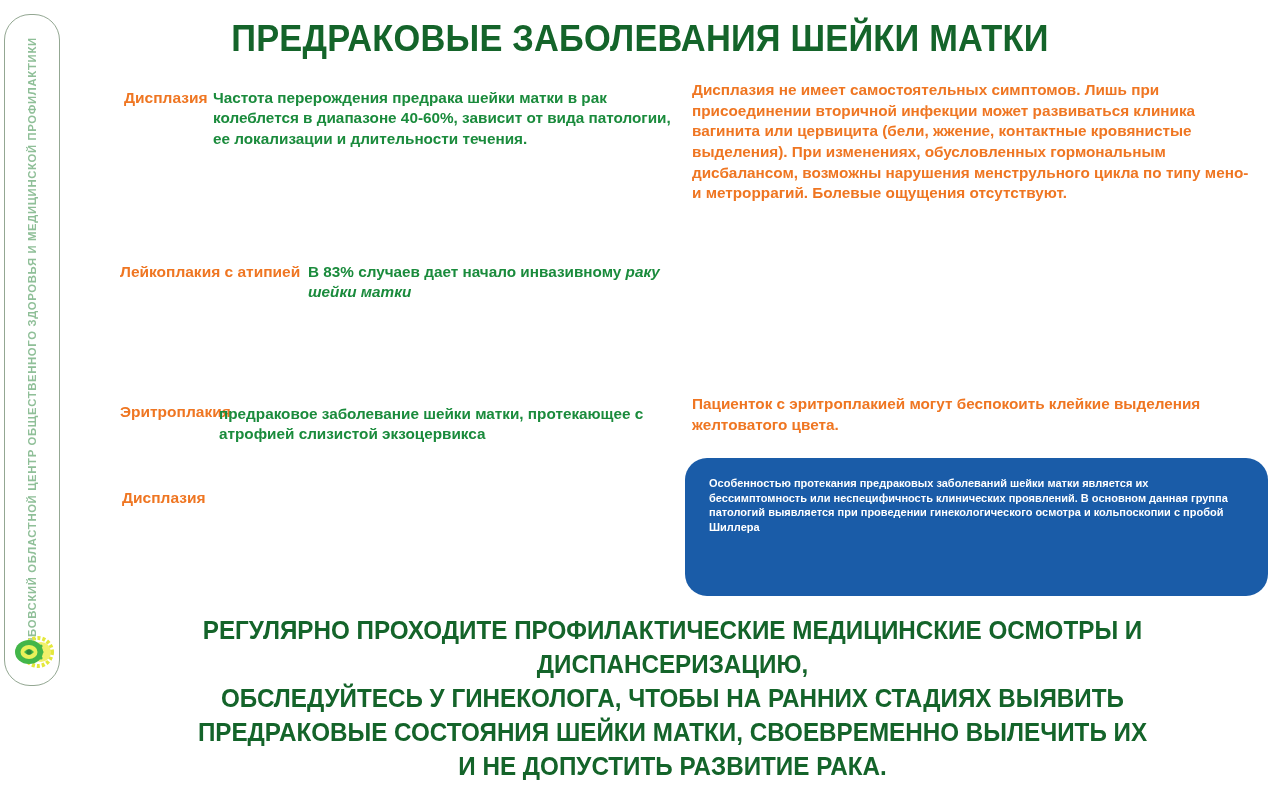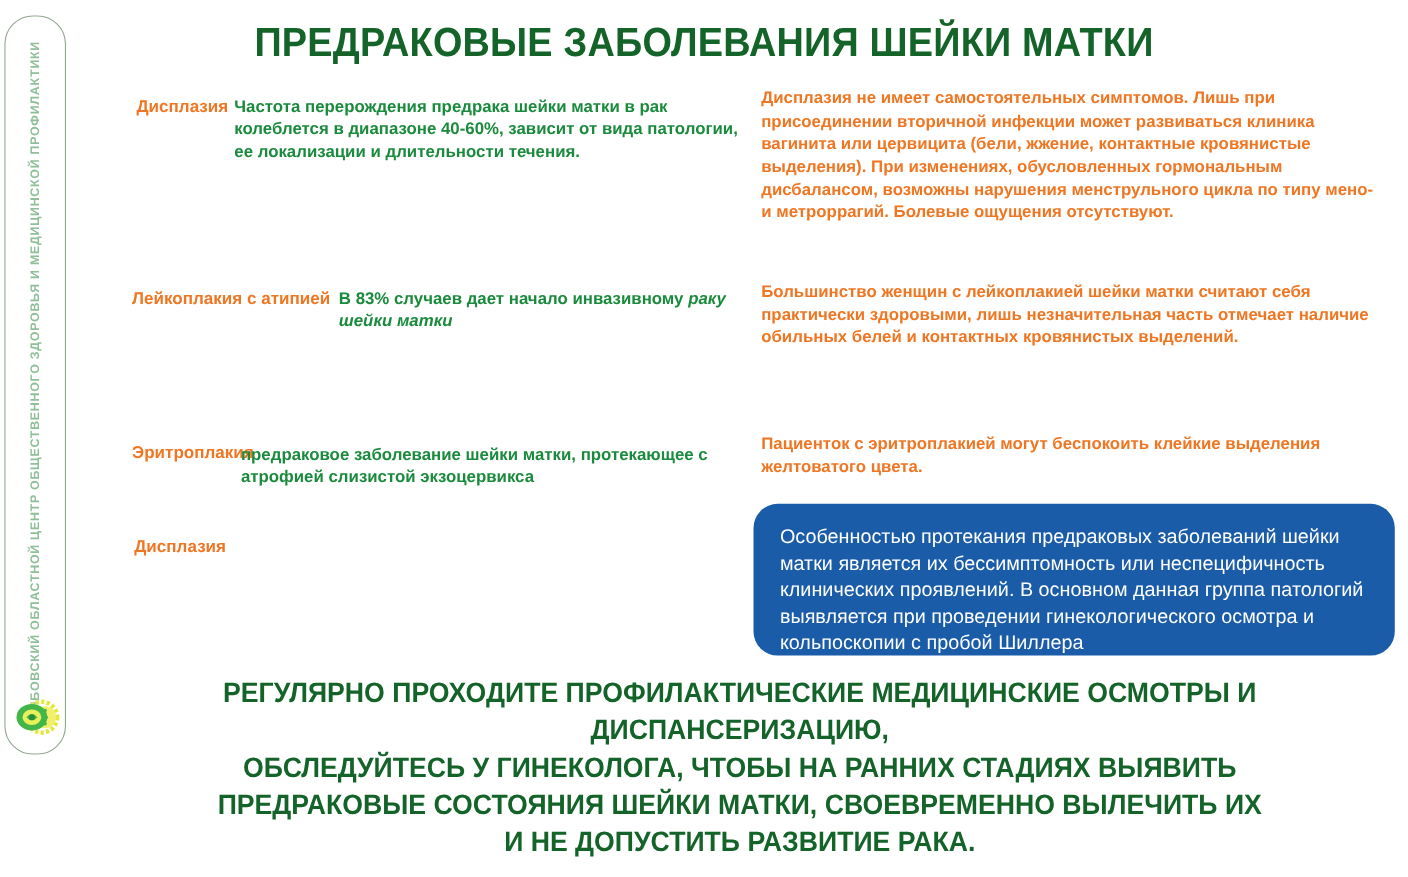--- a/index.html
+++ b/index.html
@@ -106,22 +106,22 @@
     position:absolute;
     left:685px;top:458px;
     width:583px;height:138px;
     background:#1a5ca8;
     border-radius:22px;
     box-sizing:border-box;
     padding:18px 22px 14px 24px;
   }
   .callout-text{
     color:#ffffff;
-    font-weight:normal;
-    font-size:18px;
+    font-weight:bold;
+    font-size:11px;
     line-height:1.34;
     font-family:"Liberation Sans","DejaVu Sans",sans-serif;
   }
 
   
   .cta{
     position:absolute;
     left:70px;top:614px;
     width:1205px;
     text-align:center;
@@ -158,21 +158,20 @@
   <div class="title">ПРЕДРАКОВЫЕ ЗАБОЛЕВАНИЯ ШЕЙКИ МАТКИ</div>
 
   <div class="row term t1">Дисплазия</div>
   <div class="row defn d1">Частота перерождения предрака шейки матки в рак колеблется в диапазоне 40-60%, зависит от вида патологии, ее локализации и длительности течения.</div>
   <div class="row sym s1">Дисплазия не имеет самостоятельных симптомов. Лишь при присоединении вторичной инфекции может развиваться клиника вагинита или цервицита (бели, жжение, контактные кровянистые выделения). При изменениях, обусловленных гормональным дисбалансом, возможны нарушения менструльного цикла по типу мено- и метроррагий. Болевые ощущения отсутствуют.</div>
 
   <div class="row term t2">Лейкоплакия с атипией</div>
   <div class="row defn d2">
     <span>В 83% случаев дает начало инвазивному </span><span class="ital">раку шейки матки</span>
   </div>
-  <div class="row sym s2">Большинство женщин с лейкоплакией шейки матки считают себя практически здоровыми, лишь незначительная часть отмечает наличие обильных белей и контактных кровянистых выделений.</div>
 
   <div class="row term t3">Эритроплакия</div>
   <div class="row sym s3">Пациенток с эритроплакией могут беспокоить клейкие выделения желтоватого цвета.</div>
   <div class="row defn d3">предраковое заболевание шейки матки, протекающее с атрофией слизистой экзоцервикса</div>
 
   <div class="row term t4">Дисплазия</div>
 
   <div class="callout">
     <div class="callout-text">Особенностью протекания предраковых заболеваний шейки матки является их бессимптомность или неспецифичность клинических проявлений. В основном данная группа патологий выявляется при проведении гинекологического осмотра и кольпоскопии с пробой Шиллера</div>
   </div>

